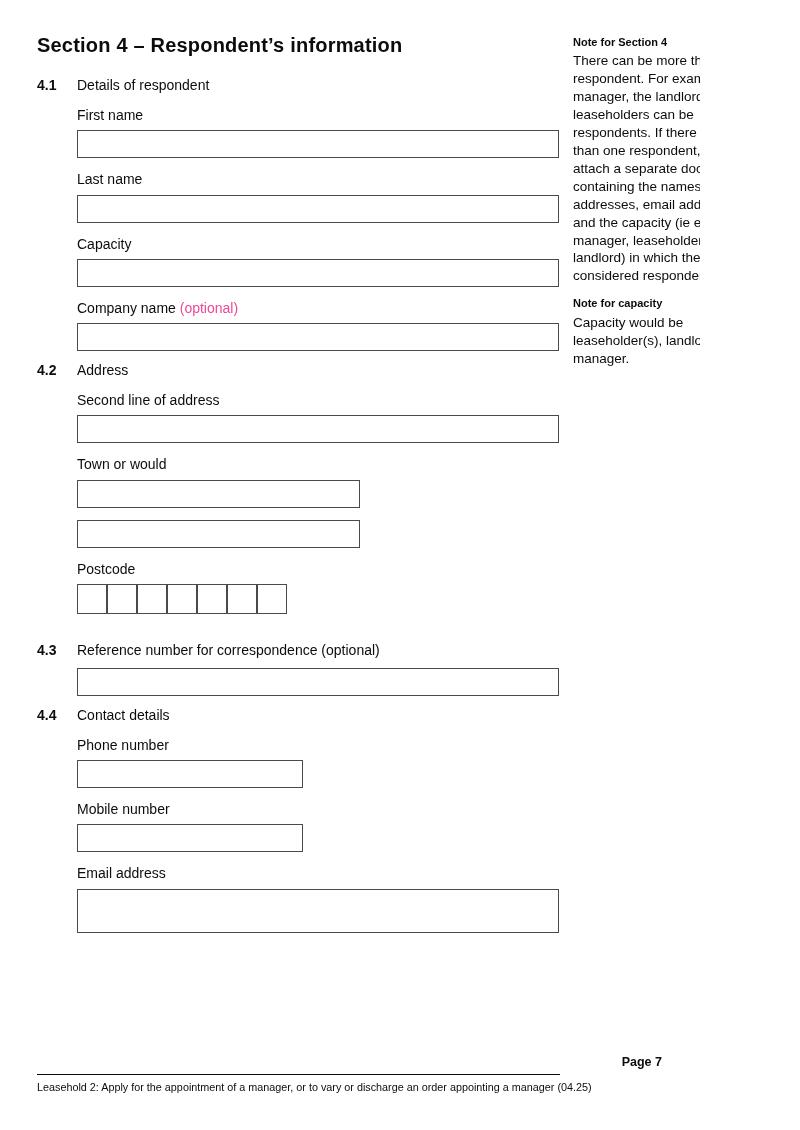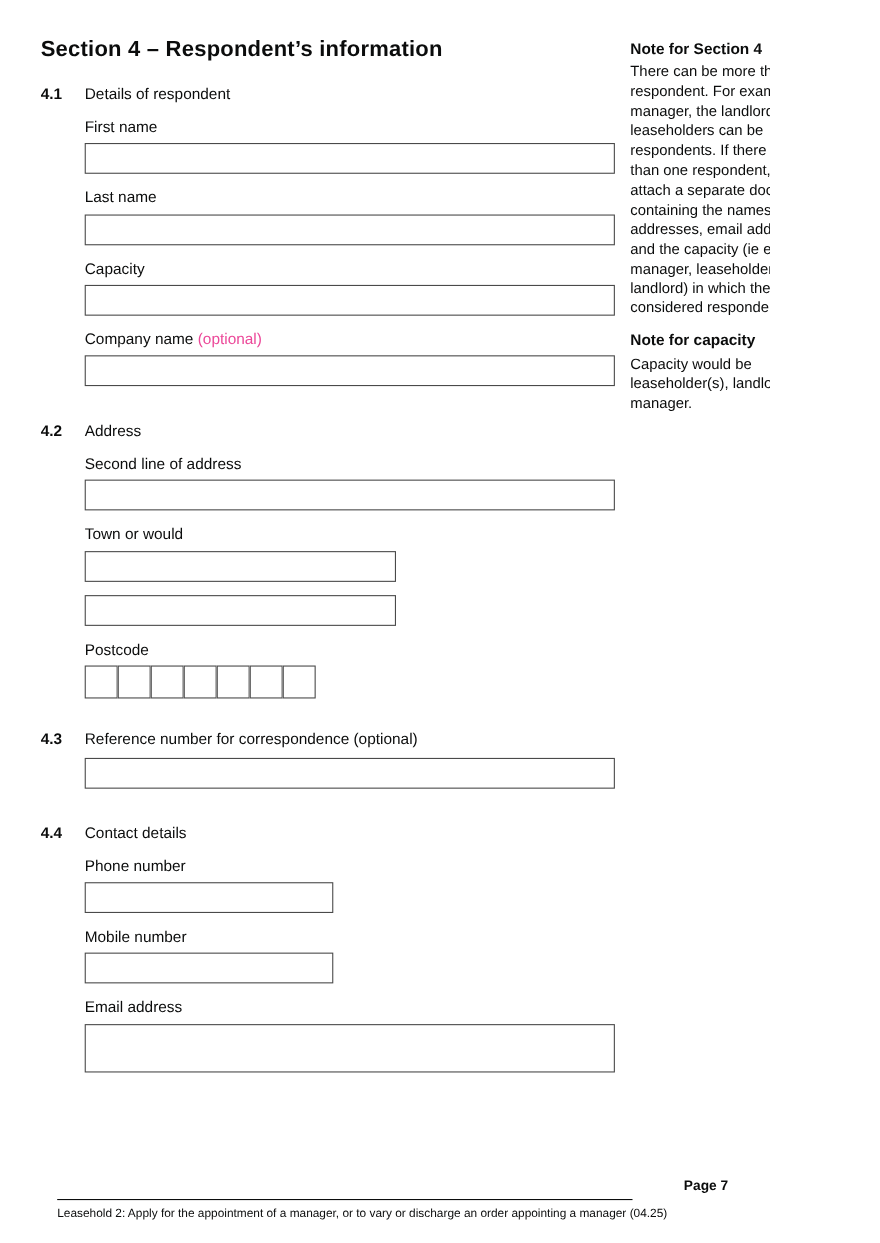--- a/index.html
+++ b/index.html
@@ -22,21 +22,21 @@
   }
   .main { width: 522px; flex: 0 0 522px; }
   .sidebar { width: 190px; flex: 0 0 190px; margin-left: 14px; padding-top: 2px; }
 
   h1.page-title {
     font-size: 20px;
     font-weight: bold;
     letter-spacing: 0.2px;
     margin-bottom: 19px;
   }
-  .section { display: flex; margin-top: 31px; }
+  .section { display: flex; margin-top: 10px; }
   .section:first-of-type { margin-top: 0; }
   .section .num {
     flex: 0 0 40px;
     font-weight: bold;
     font-size: 14px;
     line-height: 1.3;
   }
   .section .body { flex: 1 1 auto; }
   .section-heading { font-size: 14px; line-height: 1.3; }
 
@@ -77,38 +77,37 @@
     text-align: center;
     font-family: "Liberation Sans", sans-serif;
     font-size: 14px;
     border-radius: 0;
     outline: none;
   }
   .postcode-row input.cell:first-child { border-left-width: 1.2px; }
   .postcode-row input.cell:last-child  { border-right-width: 1.2px; }
 
   .note-heading {
-    font-size: 14px;
+    font-size: 11px;
     font-weight: bold;
     margin-bottom: 3px;
   }
   .note-body {
     font-size: 13.5px;
     line-height: 1.33;
     margin-bottom: 9px;
   }
   .note-heading + .note-body { margin-top: 4px; }
   .note-heading.second { margin-top: 12px; margin-bottom: 5px; }
 
   .footer {
     position: absolute;
     left: 37px;
     right: 38px;
-    bottom: 20px;
-    margin-left: 15px;
+    bottom: 36px;
   }
   .page-number {
     text-align: right;
     font-size: 12.5px;
     font-weight: bold;
     margin-bottom: 5px;
   }
   .footer-rule {
     width: 523px;
     border-top: 1.5px solid #0b0c0c;

